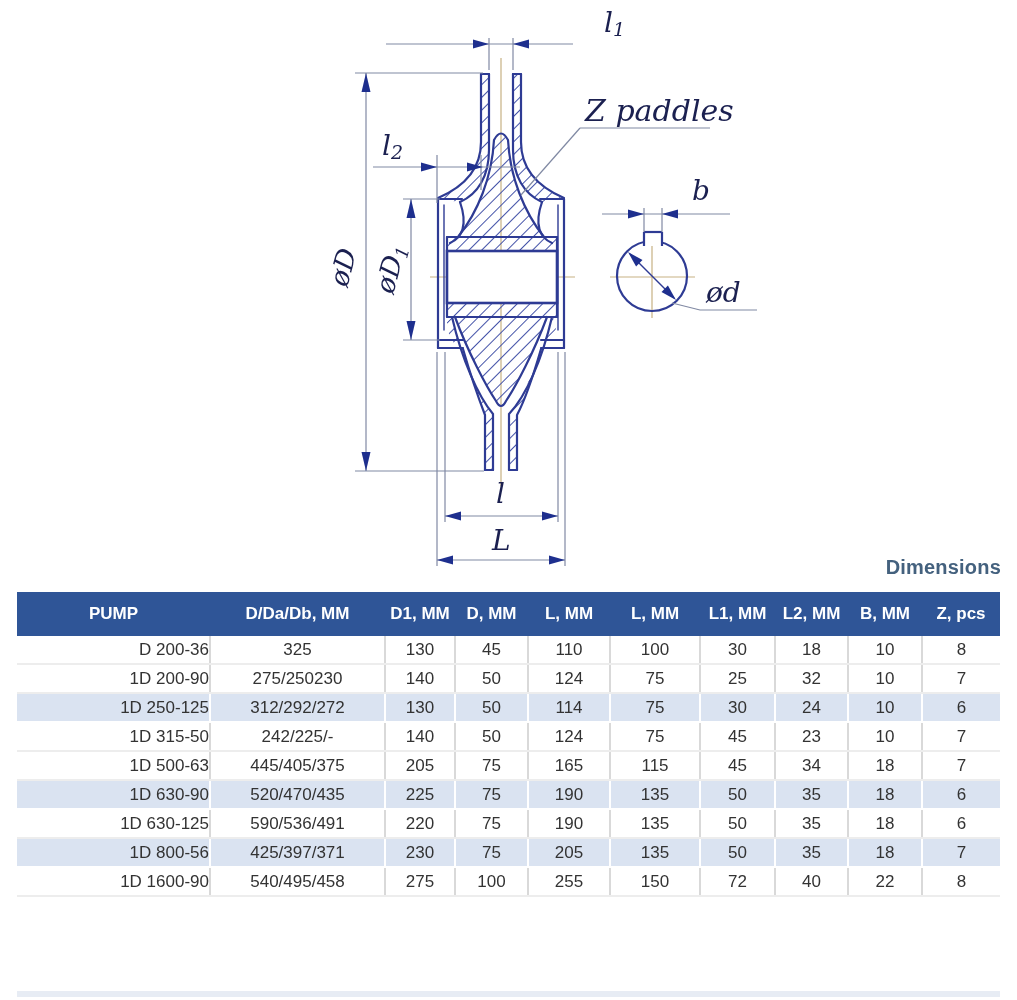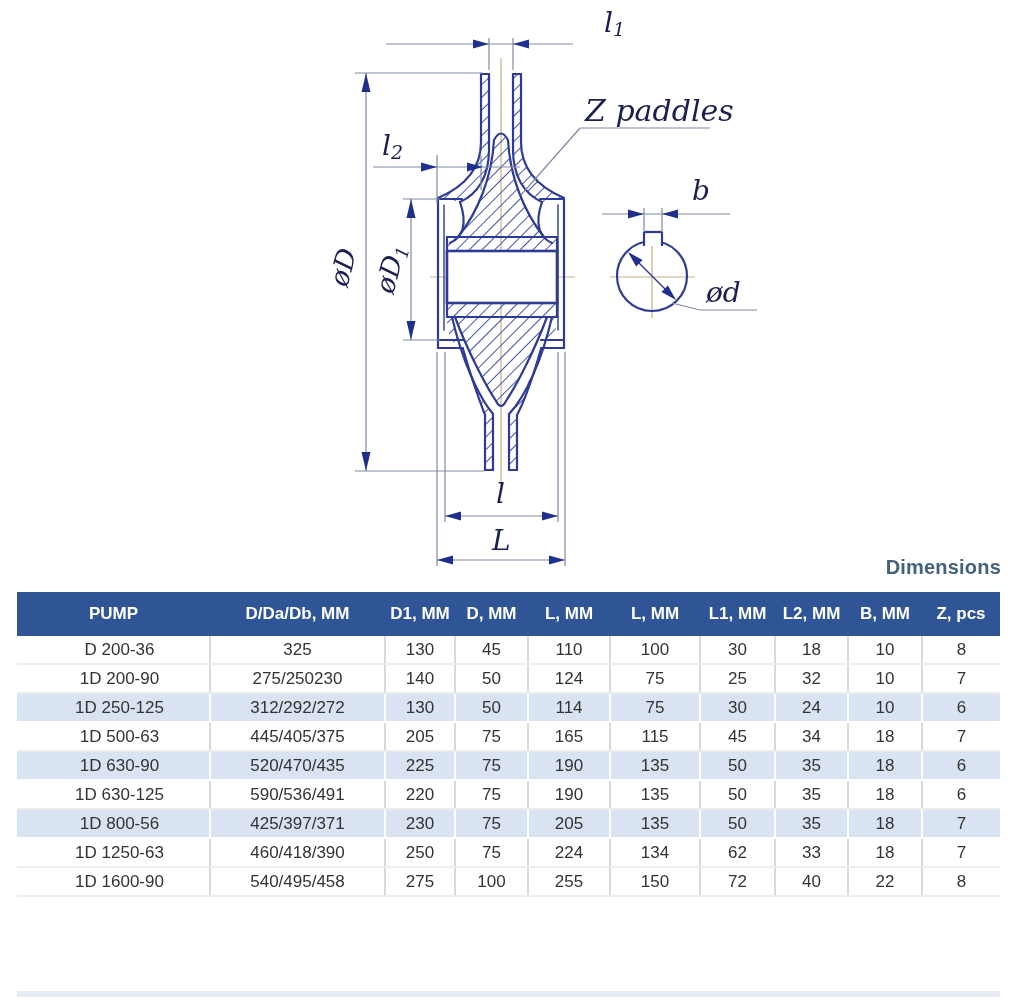--- a/index.html
+++ b/index.html
@@ -8,21 +8,21 @@
   .figure{position:absolute;left:0;top:0;width:881px;height:590px;}
   .dim-title{position:absolute;top:556px;right:16px;width:400px;text-align:right;
        font-size:20px;font-weight:bold;color:#44617e;letter-spacing:.2px;}
   table.spec{position:absolute;left:17px;top:592px;width:983px;
        border-collapse:collapse;table-layout:fixed;font-size:17px;color:#333;}
   table.spec thead th{background:#2f5597;color:#fff;font-weight:bold;height:42px;
        text-align:center;font-size:17px;border:none;margin-top:20px;}
   table.spec td{height:27px;text-align:center;padding:0;
        border-right:2px solid #d9d9d9;border-bottom:2px solid #ededed;background:#fff;}
   table.spec td:last-child{border-right:none;}
-  table.spec td:first-child{text-align:center;padding-left:13px;margin-top:45px;}
+  table.spec td:first-child{text-align:right;padding-left:13px;margin-top:45px;}
   table.spec tr.alt td{background:#dae3f1;border-right-color:#fff;border-bottom-color:#fff;}
   .table-bottom-strip{position:absolute;left:17px;top:991px;width:983px;height:6px;
        background:#e7ecf4;}
   svg text{font-family:"DejaVu Serif", serif;font-style:italic;fill:#1b2050;}
 </style>
 </head>
 <body>
 
 <div class="figure">
 <svg width="1017" height="590" viewBox="0 0 1017 590">
@@ -236,20 +236,32 @@
         <td>130</td>
         <td>50</td>
         <td>114</td>
         <td>75</td>
         <td>30</td>
         <td>24</td>
         <td>10</td>
         <td>6</td>
       </tr>
       <tr>
+        <td>1D 315-50</td>
+        <td>242/225/-</td>
+        <td>140</td>
+        <td>50</td>
+        <td>124</td>
+        <td>75</td>
+        <td>45</td>
+        <td>23</td>
+        <td>10</td>
+        <td>7</td>
+      </tr>
+      <tr>
         <td>1D 500-63</td>
         <td>445/405/375</td>
         <td>205</td>
         <td>75</td>
         <td>165</td>
         <td>115</td>
         <td>45</td>
         <td>34</td>
         <td>18</td>
         <td>7</td>
@@ -280,32 +292,20 @@
       </tr>
       <tr class="alt">
         <td>1D 800-56</td>
         <td>425/397/371</td>
         <td>230</td>
         <td>75</td>
         <td>205</td>
         <td>135</td>
         <td>50</td>
         <td>35</td>
-        <td>18</td>
-        <td>7</td>
-      </tr>
-      <tr>
-        <td>1D 1250-63</td>
-        <td>460/418/390</td>
-        <td>250</td>
-        <td>75</td>
-        <td>224</td>
-        <td>134</td>
-        <td>62</td>
-        <td>33</td>
         <td>18</td>
         <td>7</td>
       </tr>
       <tr>
         <td>1D 1600-90</td>
         <td>540/495/458</td>
         <td>275</td>
         <td>100</td>
         <td>255</td>
         <td>150</td>

